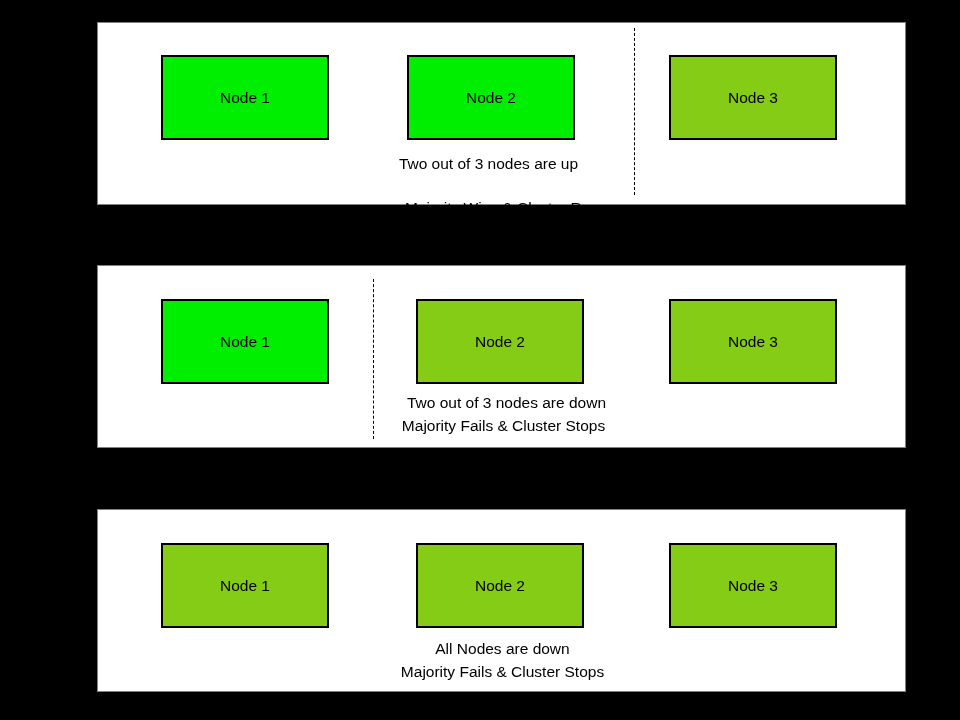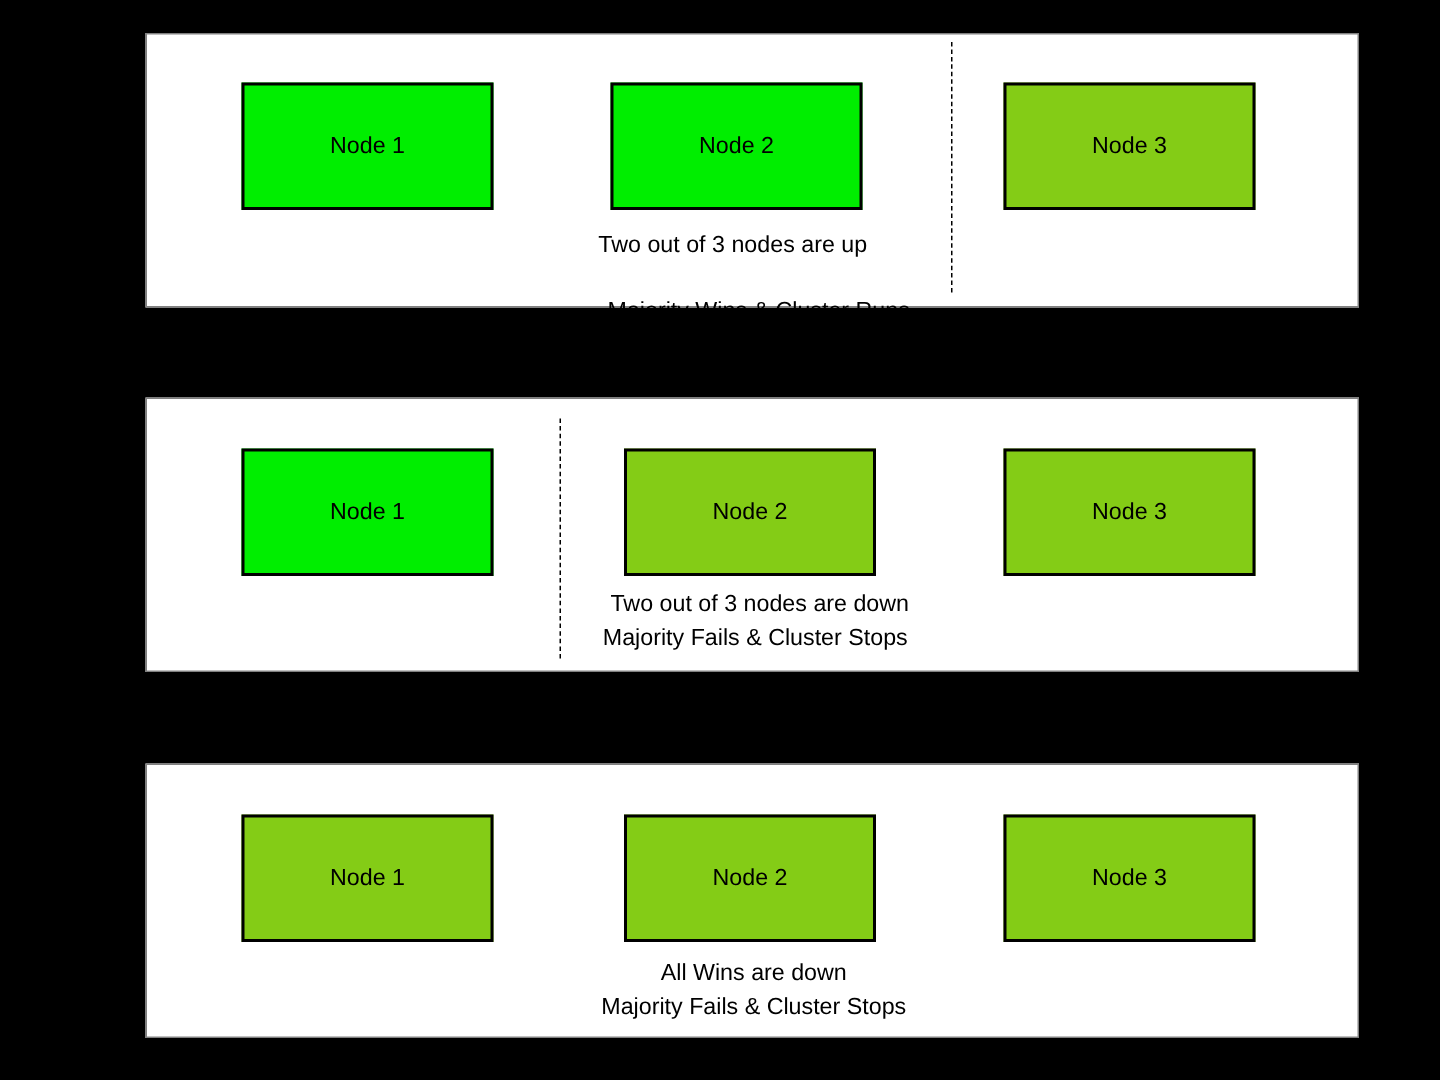--- a/index.html
+++ b/index.html
@@ -154,18 +154,18 @@
 
     <div class="node-box n2 down">
       <span>Node 2</span>
     </div>
 
     <div class="node-box n3 down">
       <span>Node 3</span>
     </div>
 
     <div class="caption">
-      <span class="line line-1">All Wins are down</span>
+      <span class="line line-1">All Nodes are down</span>
       <span class="line line-2">Majority Fails &amp; Cluster Stops</span>
     </div>
   </div>
 
 </div>
 
 </body></html>

